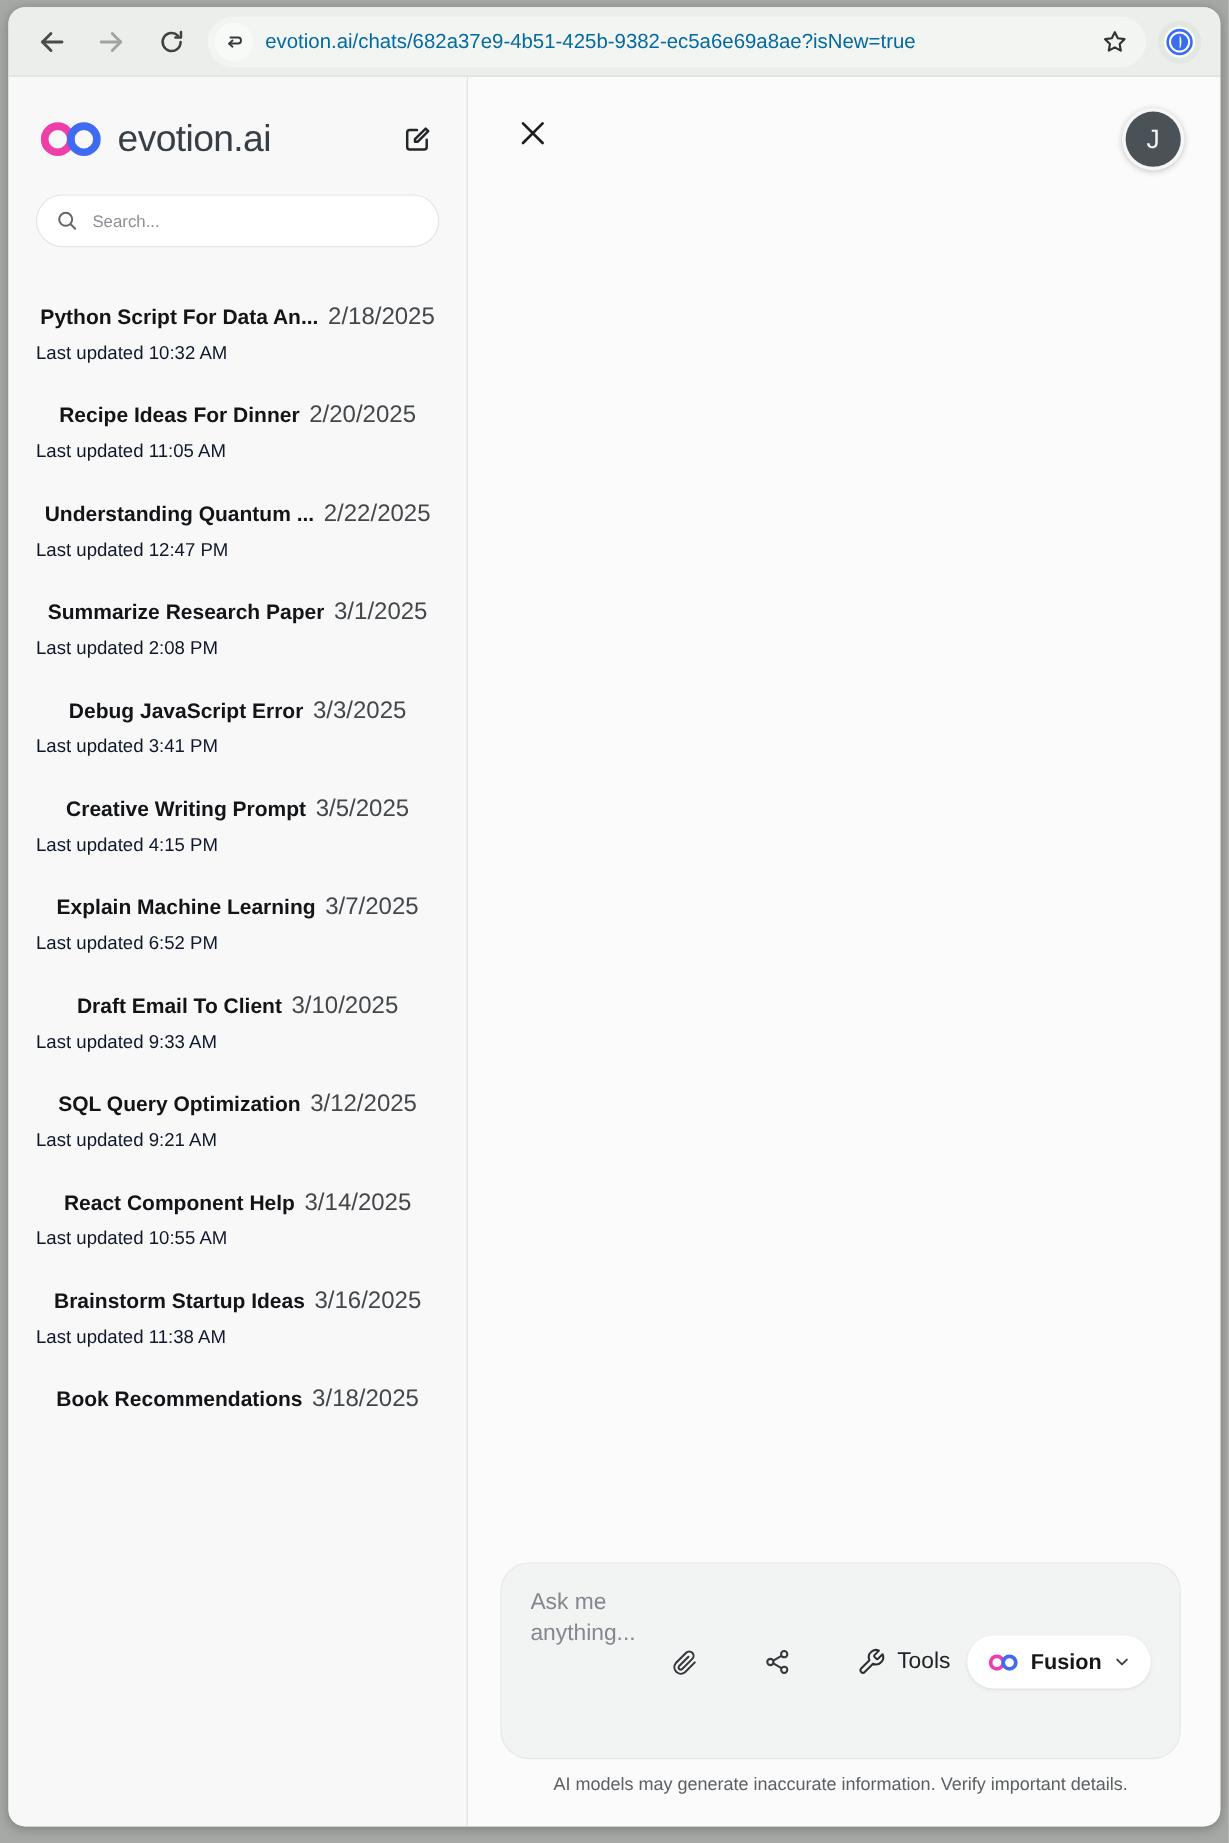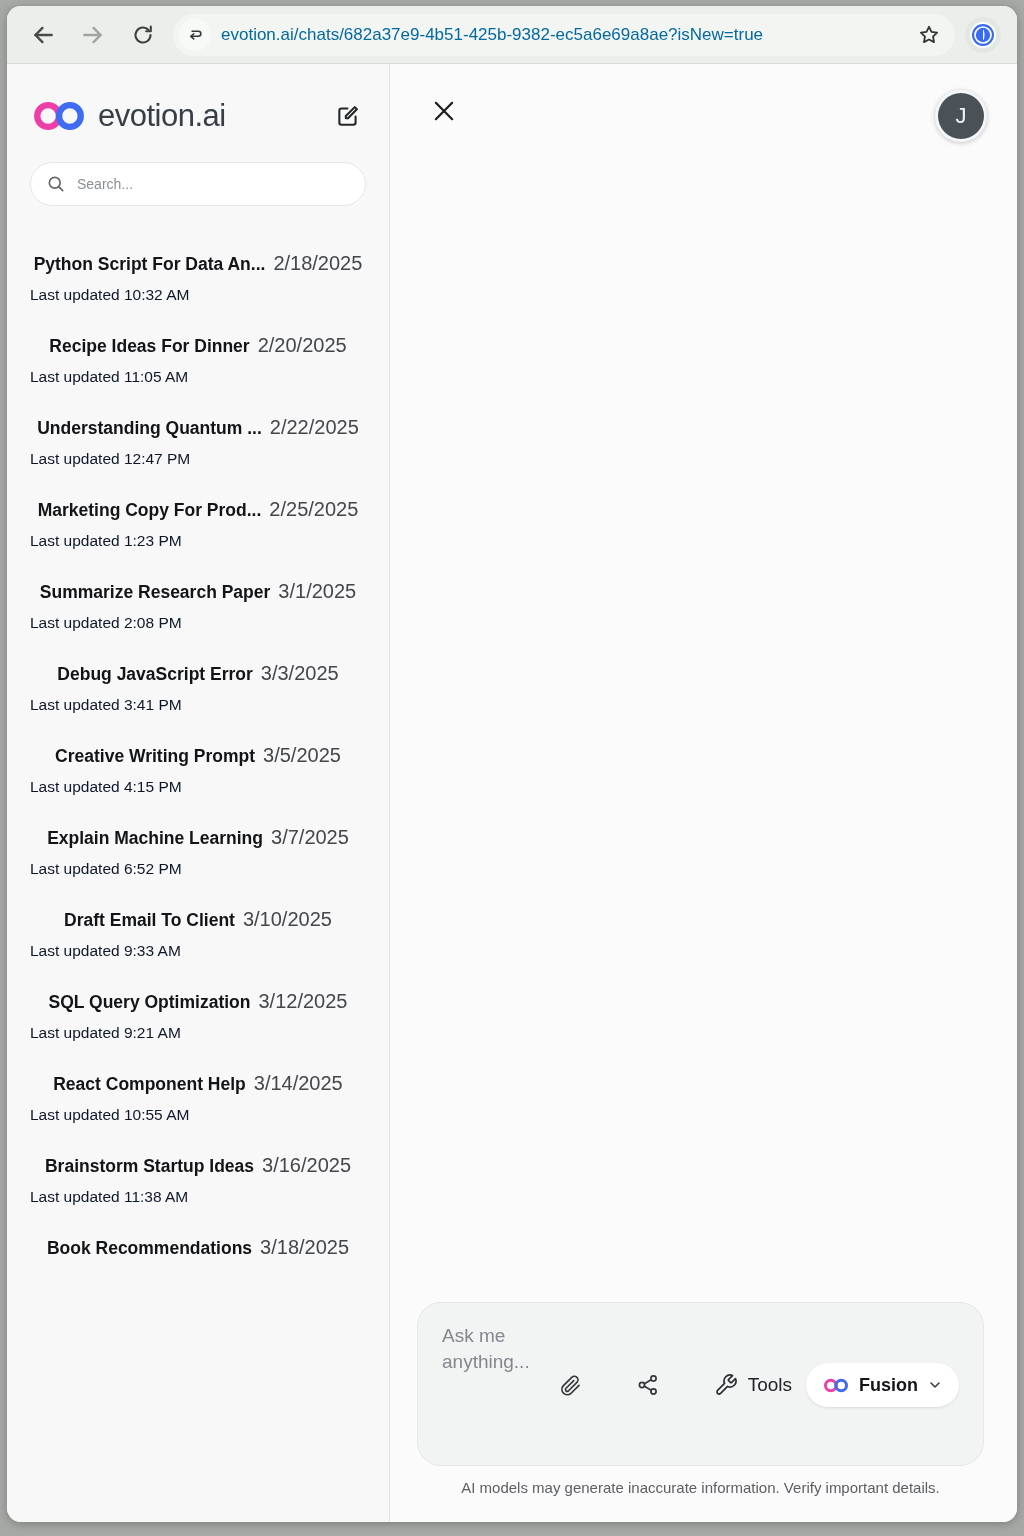--- a/index.html
+++ b/index.html
@@ -210,27 +210,20 @@
   </div>
 
   <div class="chat-item">
     <div class="chat-top">
       <span class="chat-title">Understanding Quantum ...</span>
       <span class="chat-date">2/22/2025</span>
     </div>
     <div class="chat-updated">Last updated 12:47 PM</div>
   </div>
 
-  <div class="chat-item">
-    <div class="chat-top">
-      <span class="chat-title">Marketing Copy For Prod...</span>
-      <span class="chat-date">2/25/2025</span>
-    </div>
-    <div class="chat-updated">Last updated 1:23 PM</div>
-  </div>
 
   <div class="chat-item">
     <div class="chat-top">
       <span class="chat-title">Summarize Research Paper</span>
       <span class="chat-date">3/1/2025</span>
     </div>
     <div class="chat-updated">Last updated 2:08 PM</div>
   </div>
 
   <div class="chat-item">

